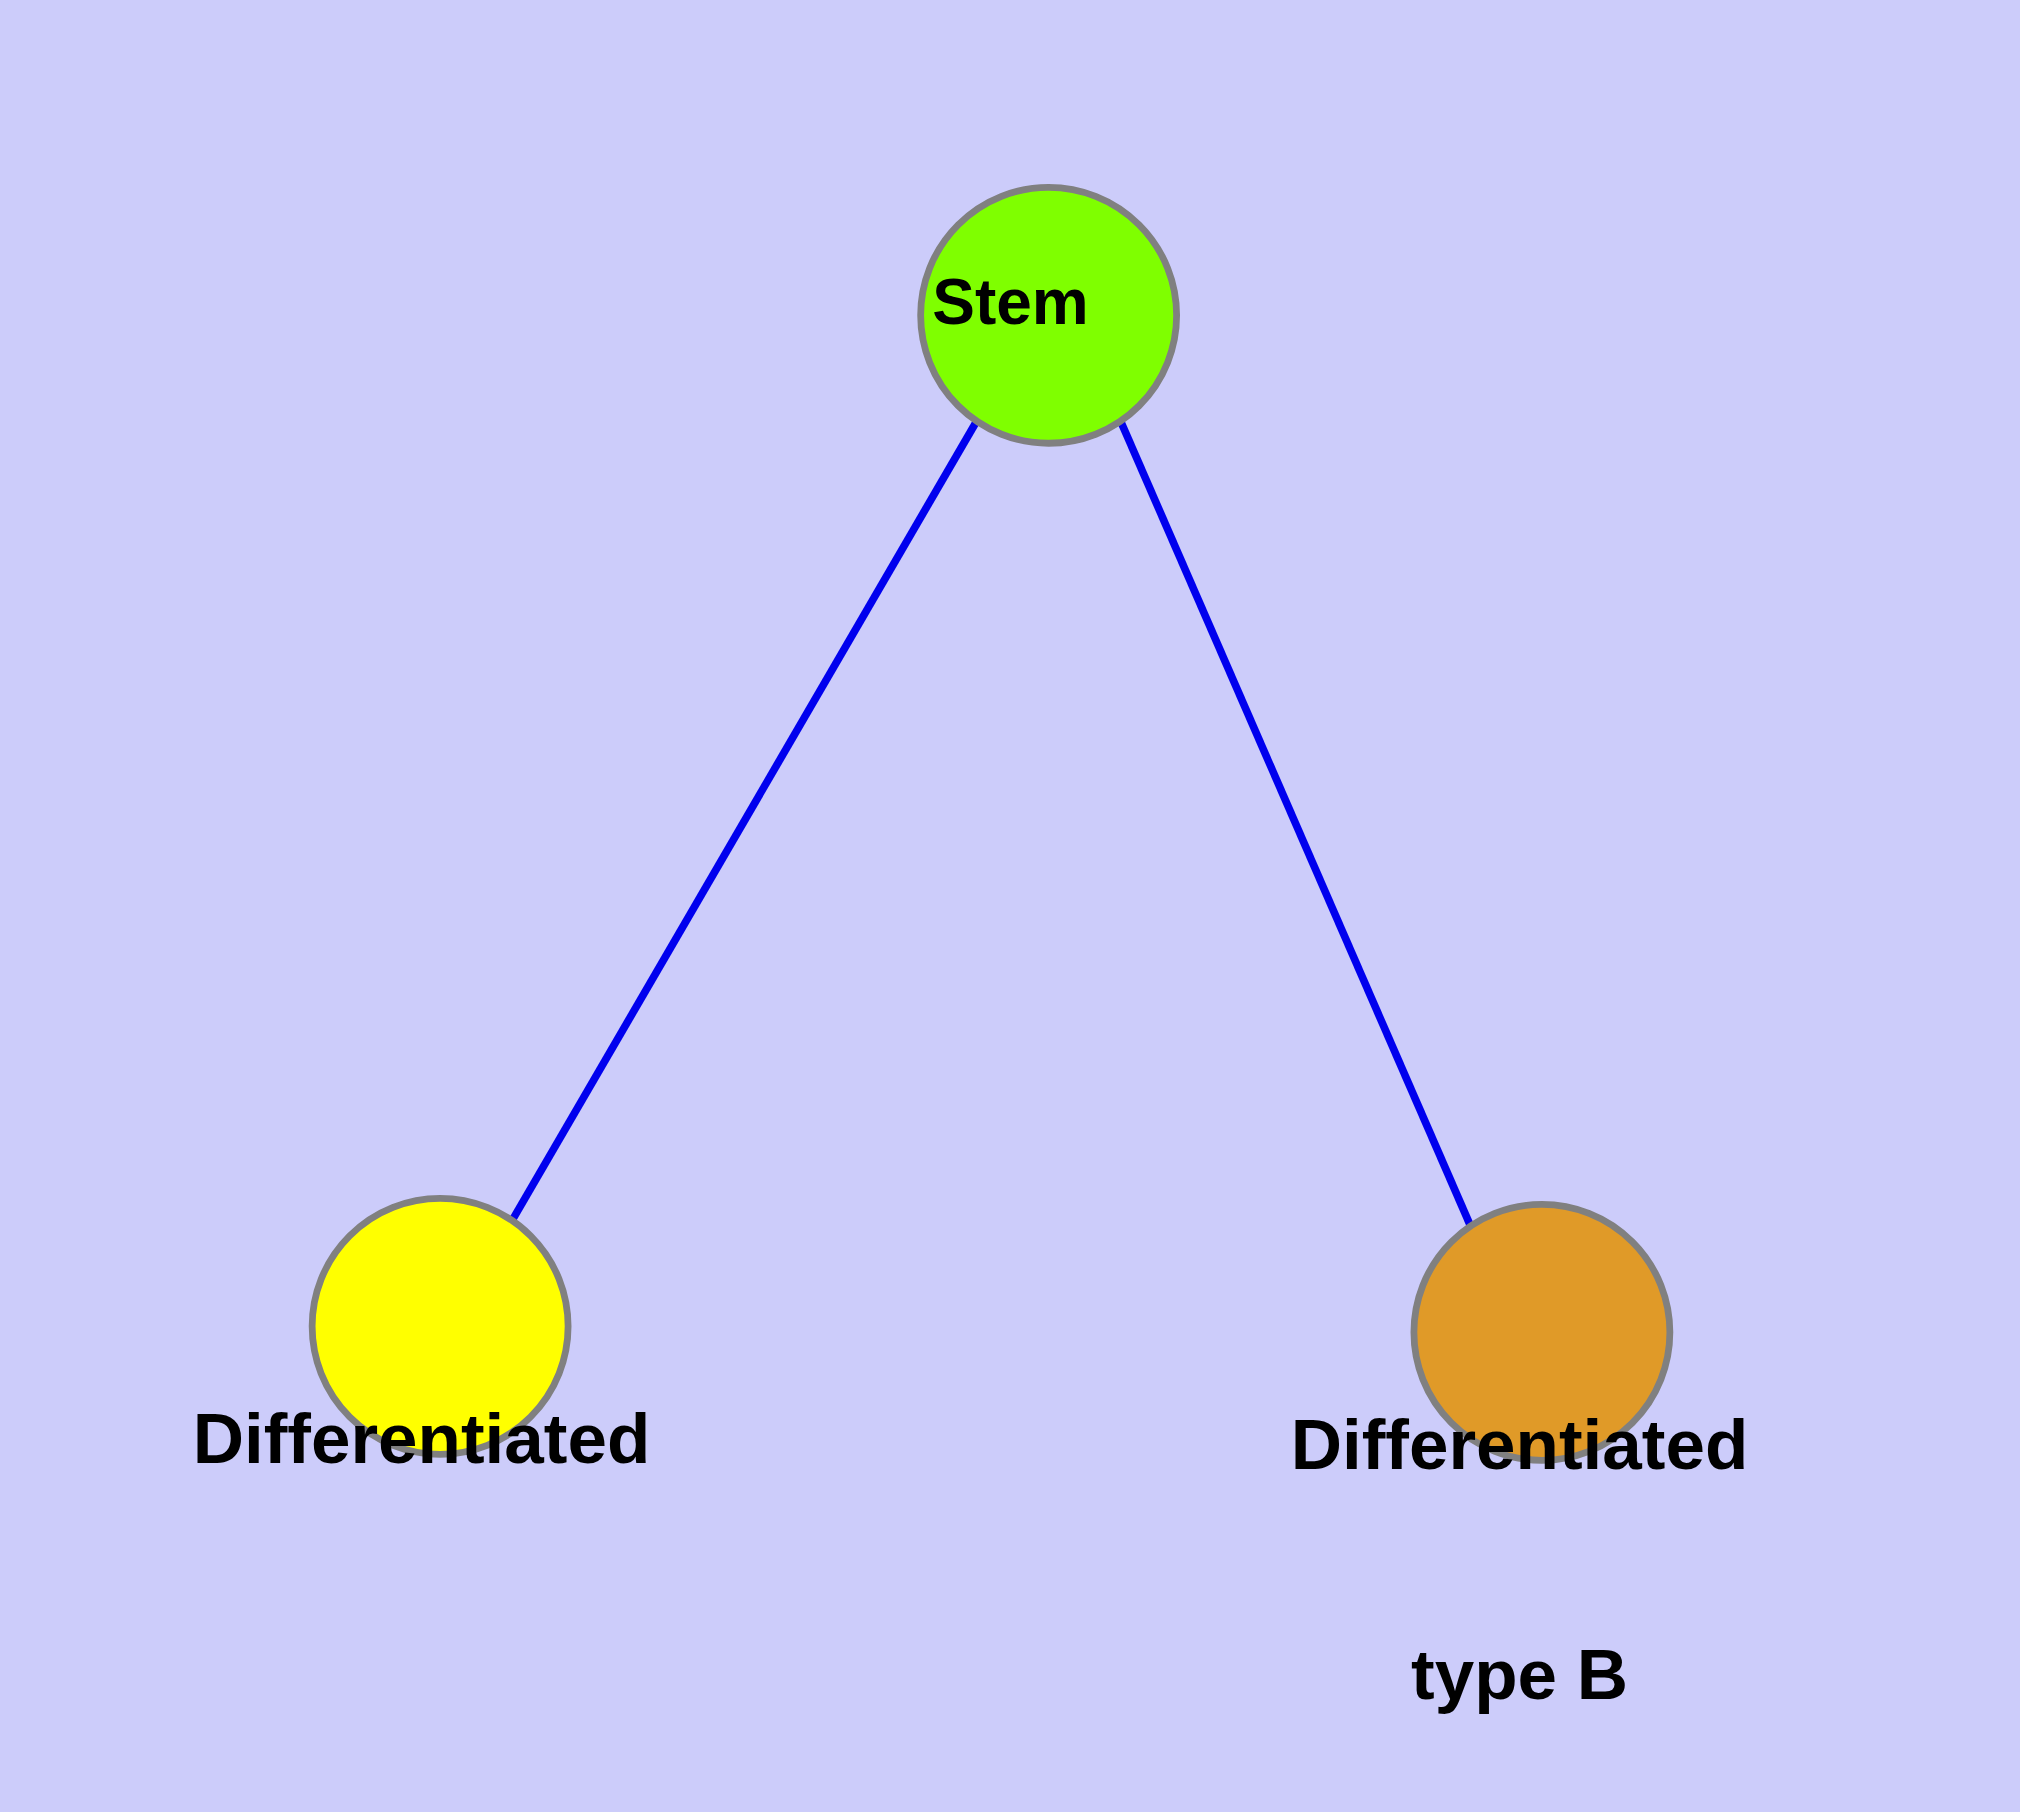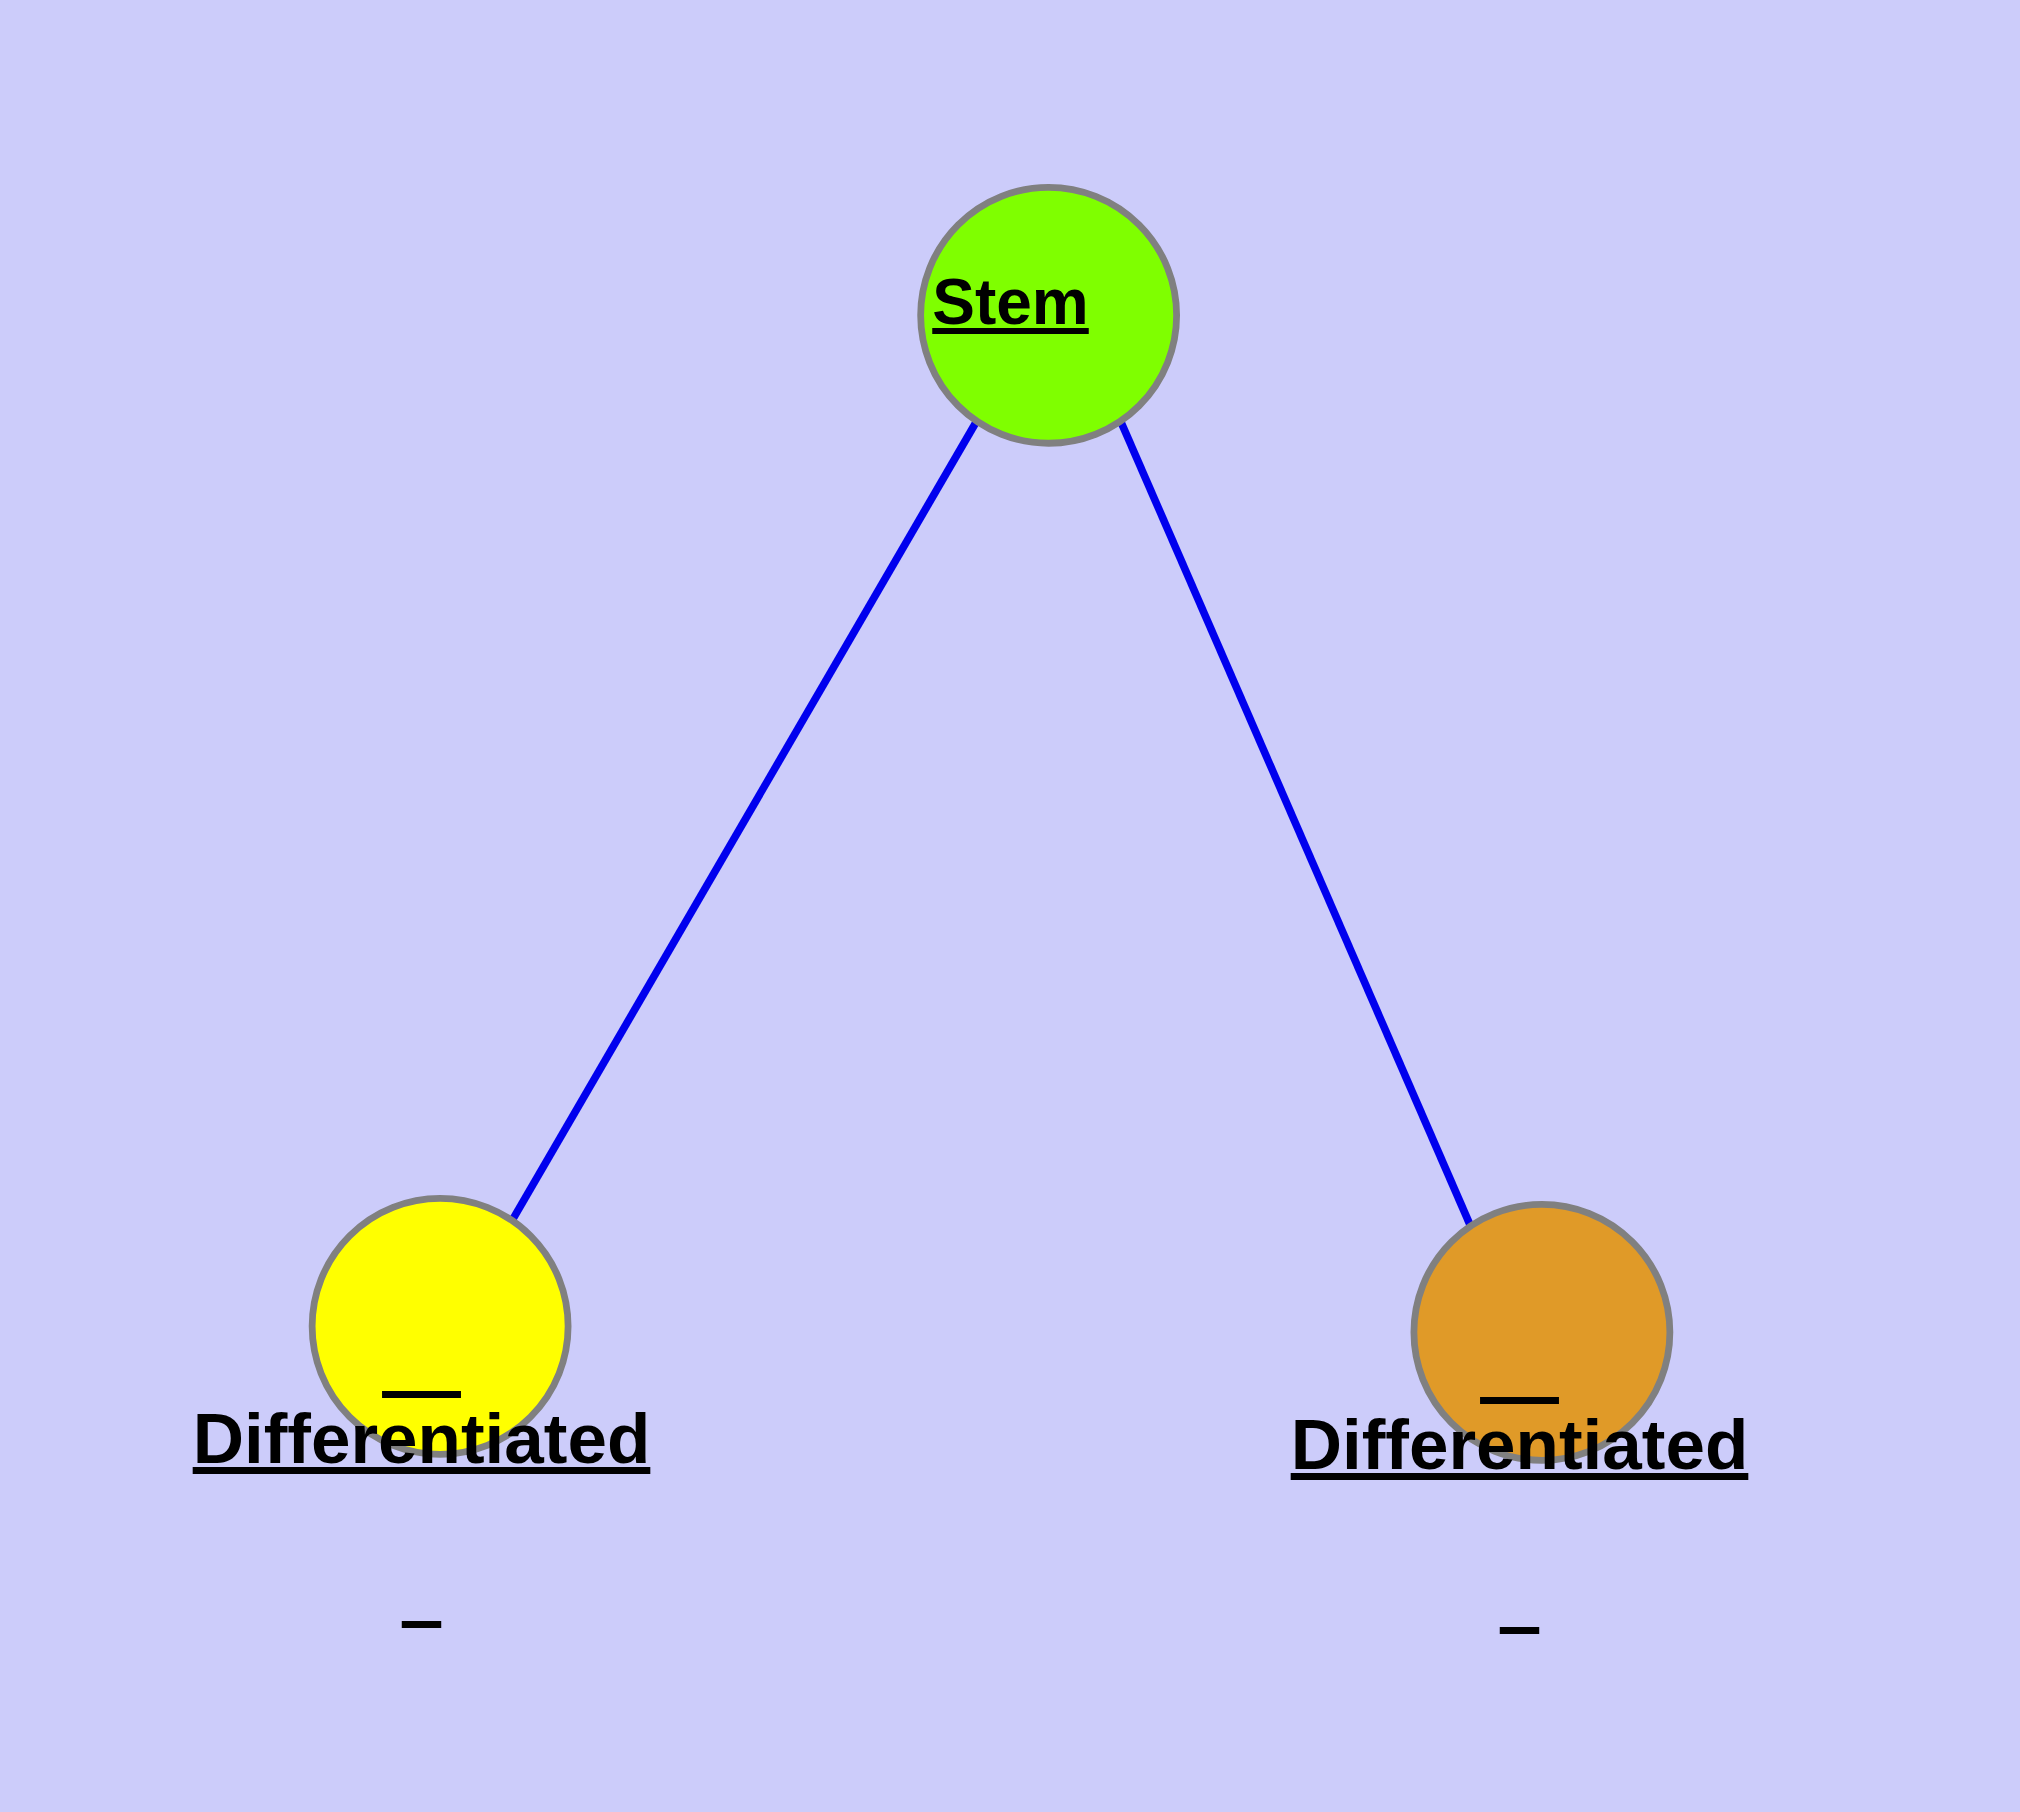--- a/index.html
+++ b/index.html
@@ -26,21 +26,20 @@
   }
   .node-label {
     position: absolute;
     text-align: center;
     color: #000000;
     font-weight: bold;
     font-family: "Liberation Sans", "DejaVu Sans", sans-serif;
     line-height: 1.08;
     white-space: pre;
     pointer-events: none;
-    text-decoration: underline;
     -webkit-font-smoothing: antialiased;
   }
   .label-stem {
     font-size: 64px;
     left: 0;
     top: 268px;
     width: 2021px;
     transform: translateX(0px);
   }
   .label-a {
@@ -73,16 +72,17 @@
   </svg>
 
   <div class="node-label label-stem">Stem</div>
 
   <div class="node-label label-a">
     <div>Differentiated</div>
   </div>
 
   <div class="node-label label-b">
     <div>Differentiated</div>
+    <div>type B</div>
   </div>
 
 </div>
 
 
 </body></html>

